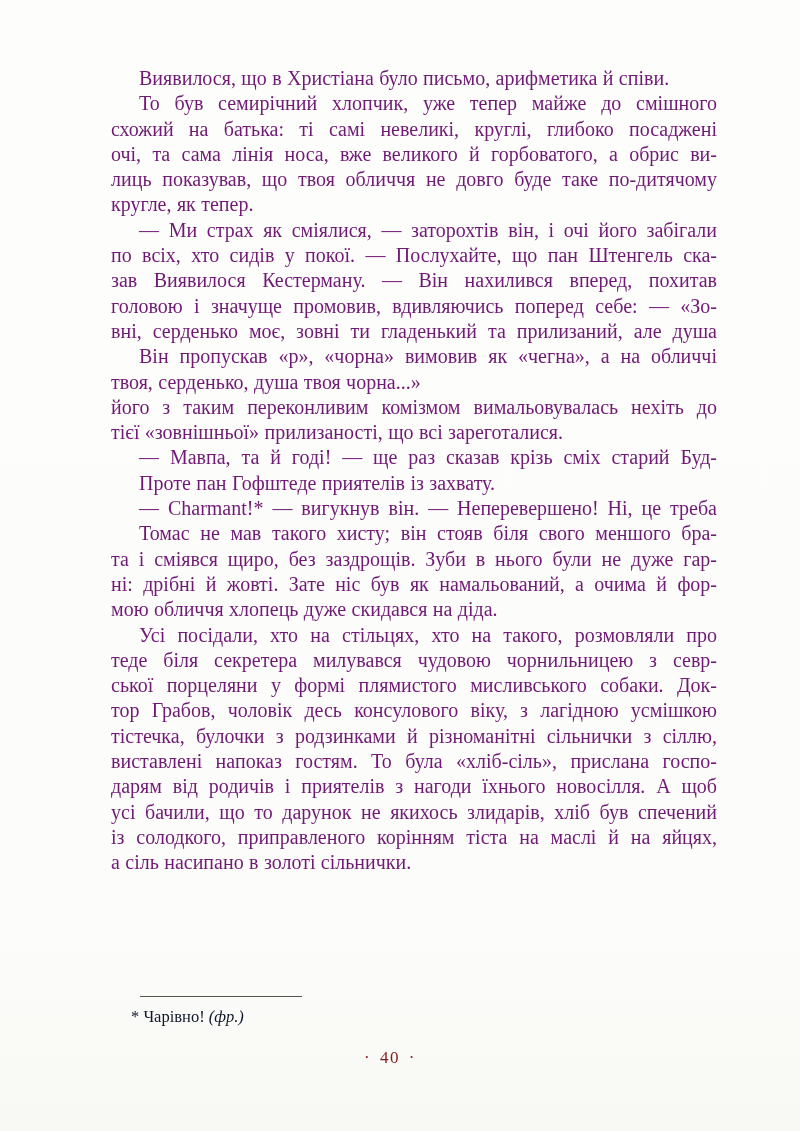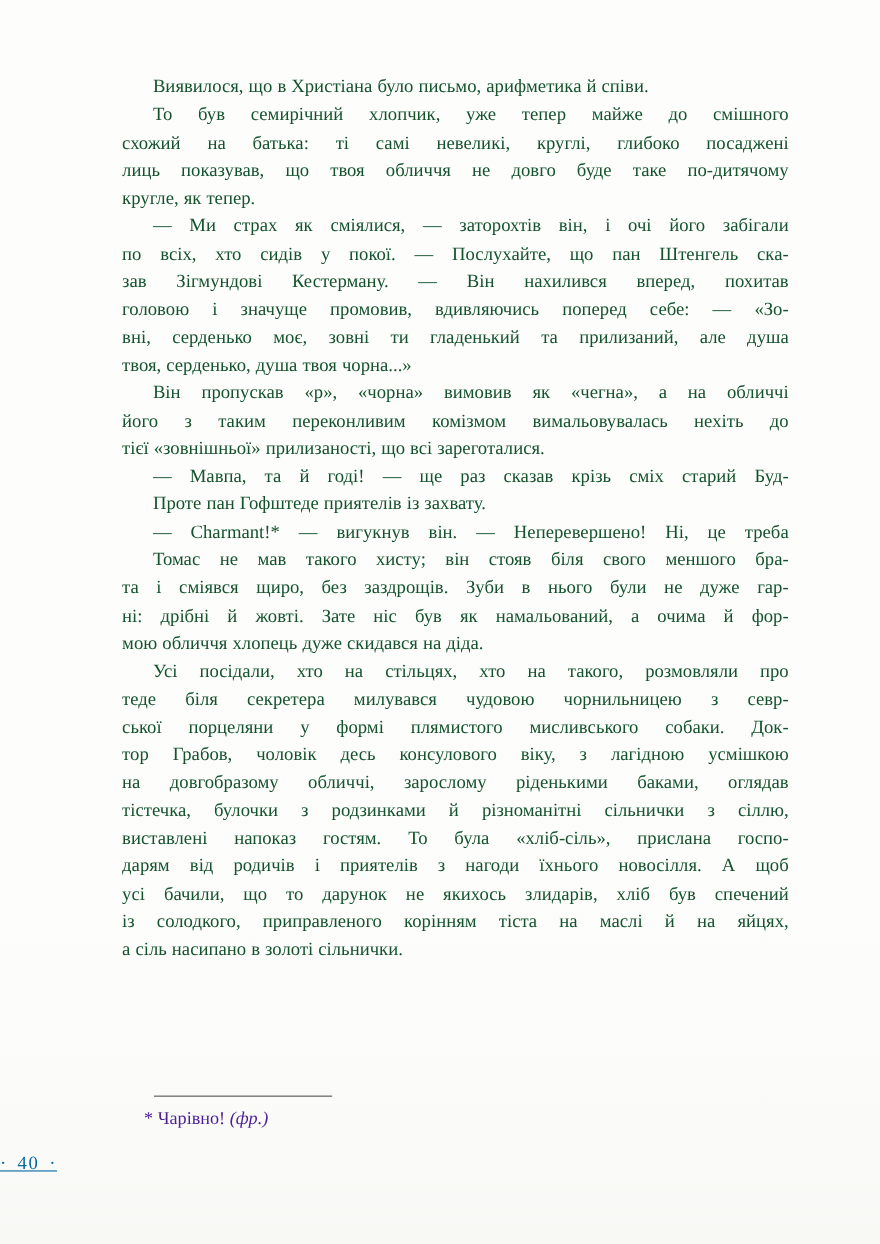--- a/index.html
+++ b/index.html
@@ -10,23 +10,23 @@
     font-family: "Liberation Serif", "DejaVu Serif", serif;
     color: #201f1d;
     overflow: hidden;
   }
   .page { position: absolute; inset: 0; }
   .text-block {
     position: absolute;
     left: 111px;
     top: 66px;
     width: 606px;
-    font-size: 17px;
+    font-size: 20px;
     line-height: 25.3px;
-    color: #14532d;
+    color: #701a75;
   }
   .line {
     height: 25.3px;
     overflow: hidden;
     text-align: justify;
     text-align-last: justify;
     word-spacing: 0.02em;
   }
   .line.last { text-align-last: left; }
   .line.first { text-indent: 28px; }
@@ -37,67 +37,67 @@
     width: 162px;
     height: 1.2px;
     background: #55534f;
   }
   .footnote {
     position: absolute;
     left: 131px;
     top: 1005px;
     font-size: 16.5px;
     line-height: 24px;
-    color: #4c1d95;
+    color: #0f172a;
   }
   .footnote .origin { font-style: italic; }
   .page-number {
     position: absolute;
     left: 0;
     top: 1048px;
     width: 780px;
+    text-align: center;
     font-size: 17px;
     letter-spacing: 1.5px;
     word-spacing: 3px;
-    color: #0369a1;
-    text-decoration: underline;
+    color: #7f1d1d;
   }
 </style>
 </head>
 <body>
 
 <div class="page">
 
   <div class="text-block">
       <div class="line first last">Виявилося, що в Христіана було письмо, арифметика й співи.</div>
       <div class="line first">То був семирічний хлопчик, уже тепер майже до смішного</div>
       <div class="line">схожий на батька: ті самі невеликі, круглі, глибоко посаджені</div>
+      <div class="line">очі, та сама лінія носа, вже великого й горбоватого, а обрис ви-</div>
       <div class="line">лиць показував, що твоя обличчя не довго буде таке по-дитячому</div>
       <div class="line last">кругле, як тепер.</div>
       <div class="line first">— Ми страх як сміялися, — заторохтів він, і очі його забігали</div>
       <div class="line">по всіх, хто сидів у покої. — Послухайте, що пан Штенгель ска-</div>
-      <div class="line">зав Зігмундові Кестерману. — Він нахилився вперед, похитав</div>
+      <div class="line">зав Виявилося Кестерману. — Він нахилився вперед, похитав</div>
       <div class="line">головою і значуще промовив, вдивляючись поперед себе: — «Зо-</div>
       <div class="line">вні, серденько моє, зовні ти гладенький та прилизаний, але душа</div>
+      <div class="line first">Він пропускав «р», «чорна» вимовив як «чегна», а на обличчі</div>
       <div class="line last">твоя, серденько, душа твоя чорна...»</div>
-      <div class="line first">Він пропускав «р», «чорна» вимовив як «чегна», а на обличчі</div>
       <div class="line">його з таким переконливим комізмом вимальовувалась нехіть до</div>
       <div class="line last">тієї «зовнішньої» прилизаності, що всі зареготалися.</div>
       <div class="line first">— Мавпа, та й годі! — ще раз сказав крізь сміх старий Буд-</div>
       <div class="line first last">Проте пан Гофштеде приятелів із захвату.</div>
       <div class="line first">— Charmant!* — вигукнув він. — Неперевершено! Ні, це треба</div>
       <div class="line first">Томас не мав такого хисту; він стояв біля свого меншого бра-</div>
       <div class="line">та і сміявся щиро, без заздрощів. Зуби в нього були не дуже гар-</div>
       <div class="line">ні: дрібні й жовті. Зате ніс був як намальований, а очима й фор-</div>
       <div class="line last">мою обличчя хлопець дуже скидався на діда.</div>
       <div class="line first">Усі посідали, хто на стільцях, хто на такого, розмовляли про</div>
       <div class="line">теде біля секретера милувався чудовою чорнильницею з севр-</div>
       <div class="line">ської порцеляни у формі плямистого мисливського собаки. Док-</div>
       <div class="line">тор Грабов, чоловік десь консулового віку, з лагідною усмішкою</div>
-      <div class="line">на довгобразому обличчі, зарослому ріденькими баками, оглядав</div>
       <div class="line">тістечка, булочки з родзинками й різноманітні сільнички з сіллю,</div>
       <div class="line">виставлені напоказ гостям. То була «хліб-сіль», прислана госпо-</div>
       <div class="line">дарям від родичів і приятелів з нагоди їхнього новосілля. А щоб</div>
       <div class="line">усі бачили, що то дарунок не якихось злидарів, хліб був спечений</div>
       <div class="line">із солодкого, приправленого корінням тіста на маслі й на яйцях,</div>
       <div class="line last">а сіль насипано в золоті сільнички.</div>
     </div>
 
   <div class="footnote-separator"></div>
 

